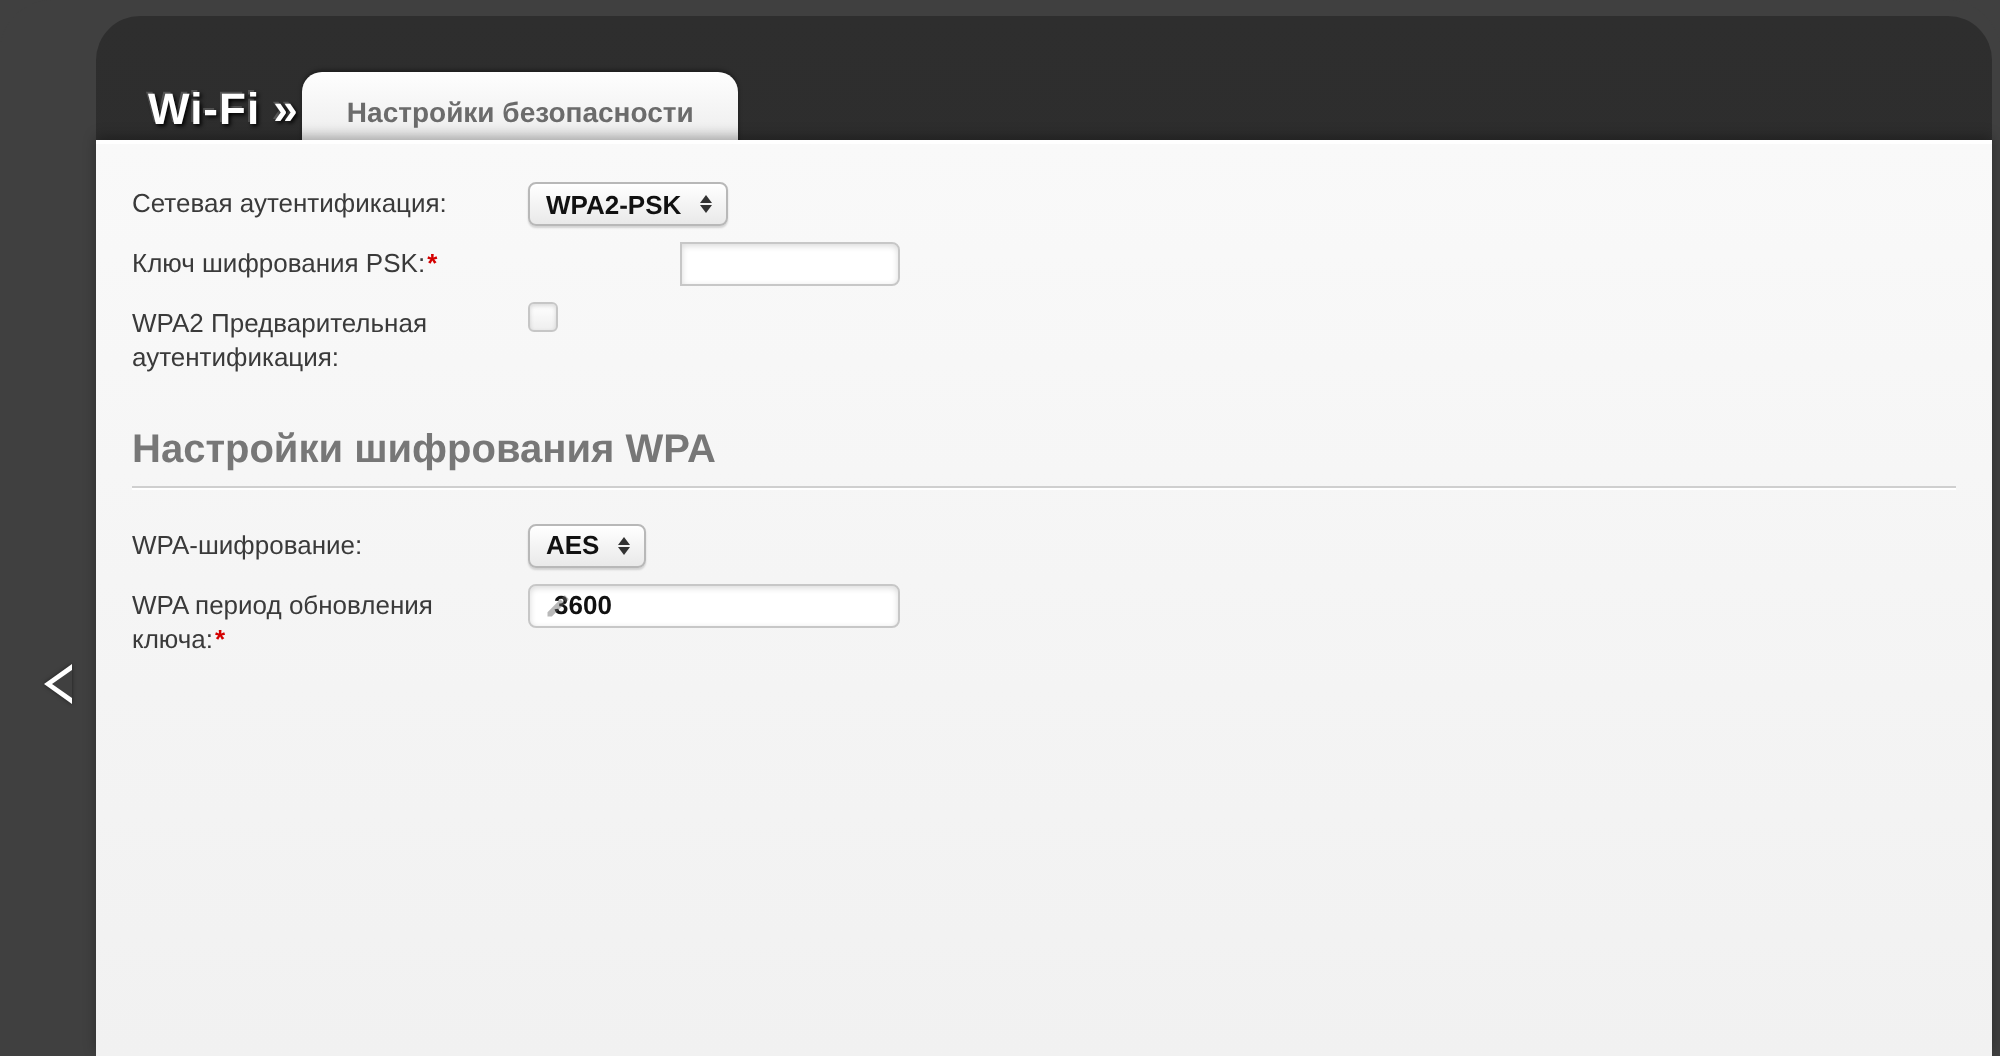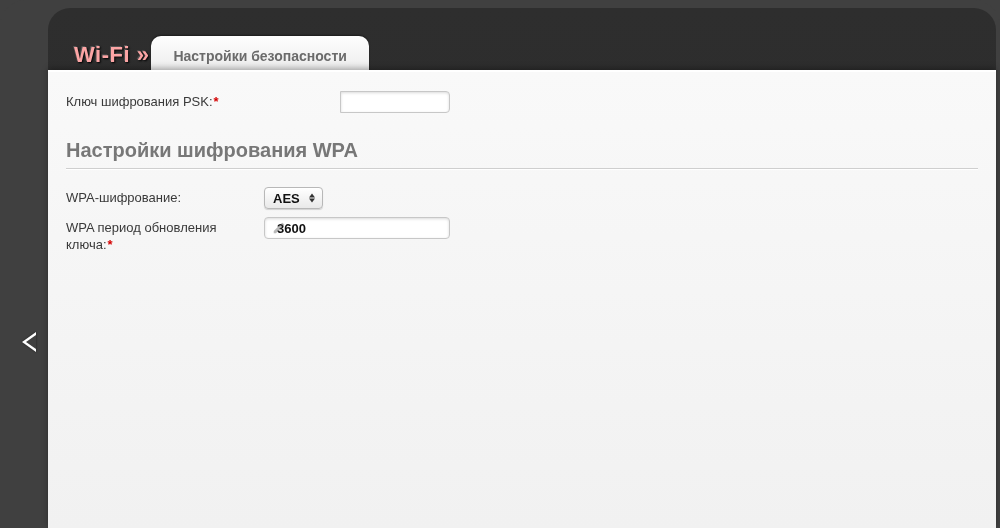--- a/index.html
+++ b/index.html
@@ -31,21 +31,21 @@
   .header-row {
     position:absolute;
     left:48px;
     right:4px;
     top: 30px;
     height: 46px;
     display:flex;
     align-items:flex-end;
   }
   .page-title {
-    color:#fca5a5;
+    color:#ffffff;
     font-size: 22px;
     font-weight:bold;
     margin-left: 26px;
     margin-bottom: 8px;
     text-shadow: 1px 1px 2px #000, -1px -1px 0 #555;
     letter-spacing: .5px;
   }
   .tab {
     position: relative;
     margin-left: 2px;
@@ -189,33 +189,48 @@
 
   <div class="header-row">
     <div class="page-title">Wi-Fi »</div>
     <div class="tab">
       <span>Настройки безопасности</span>
     </div>
   </div>
 
   <div class="panel">
 
+    <div class="form-row">
+      <div class="form-label">Сетевая аутентификация:</div>
+      <div class="ctrl-cell">
+        <div class="select">
+          <span>WPA2-PSK</span>
+          <span class="arrows"></span>
+        </div>
+      </div>
+    </div>
 
     <div class="form-row">
       <div class="form-label">
         <span>Ключ шифрования PSK:</span><span class="req">*</span>
       </div>
       <div class="ctrl-cell">
         <span class="psk-wrap">
           <span class="blank"></span>
           <input class="text-input" type="text" value="" style="">
         </span>
       </div>
     </div>
 
+    <div class="form-row">
+      <div class="form-label">WPA2 Предварительная аутентификация:</div>
+      <div class="ctrl-cell">
+        <input type="checkbox" class="checkbox" style="">
+      </div>
+    </div>
 
     <div class="section-title">Настройки шифрования WPA</div>
     <div class="hr"></div>
 
     <div class="form-row">
       <div class="form-label">WPA-шифрование:</div>
       <div class="ctrl-cell">
         <div class="select" style="min-width:54px">
           <span>AES</span>
           <span class="arrows"></span>

